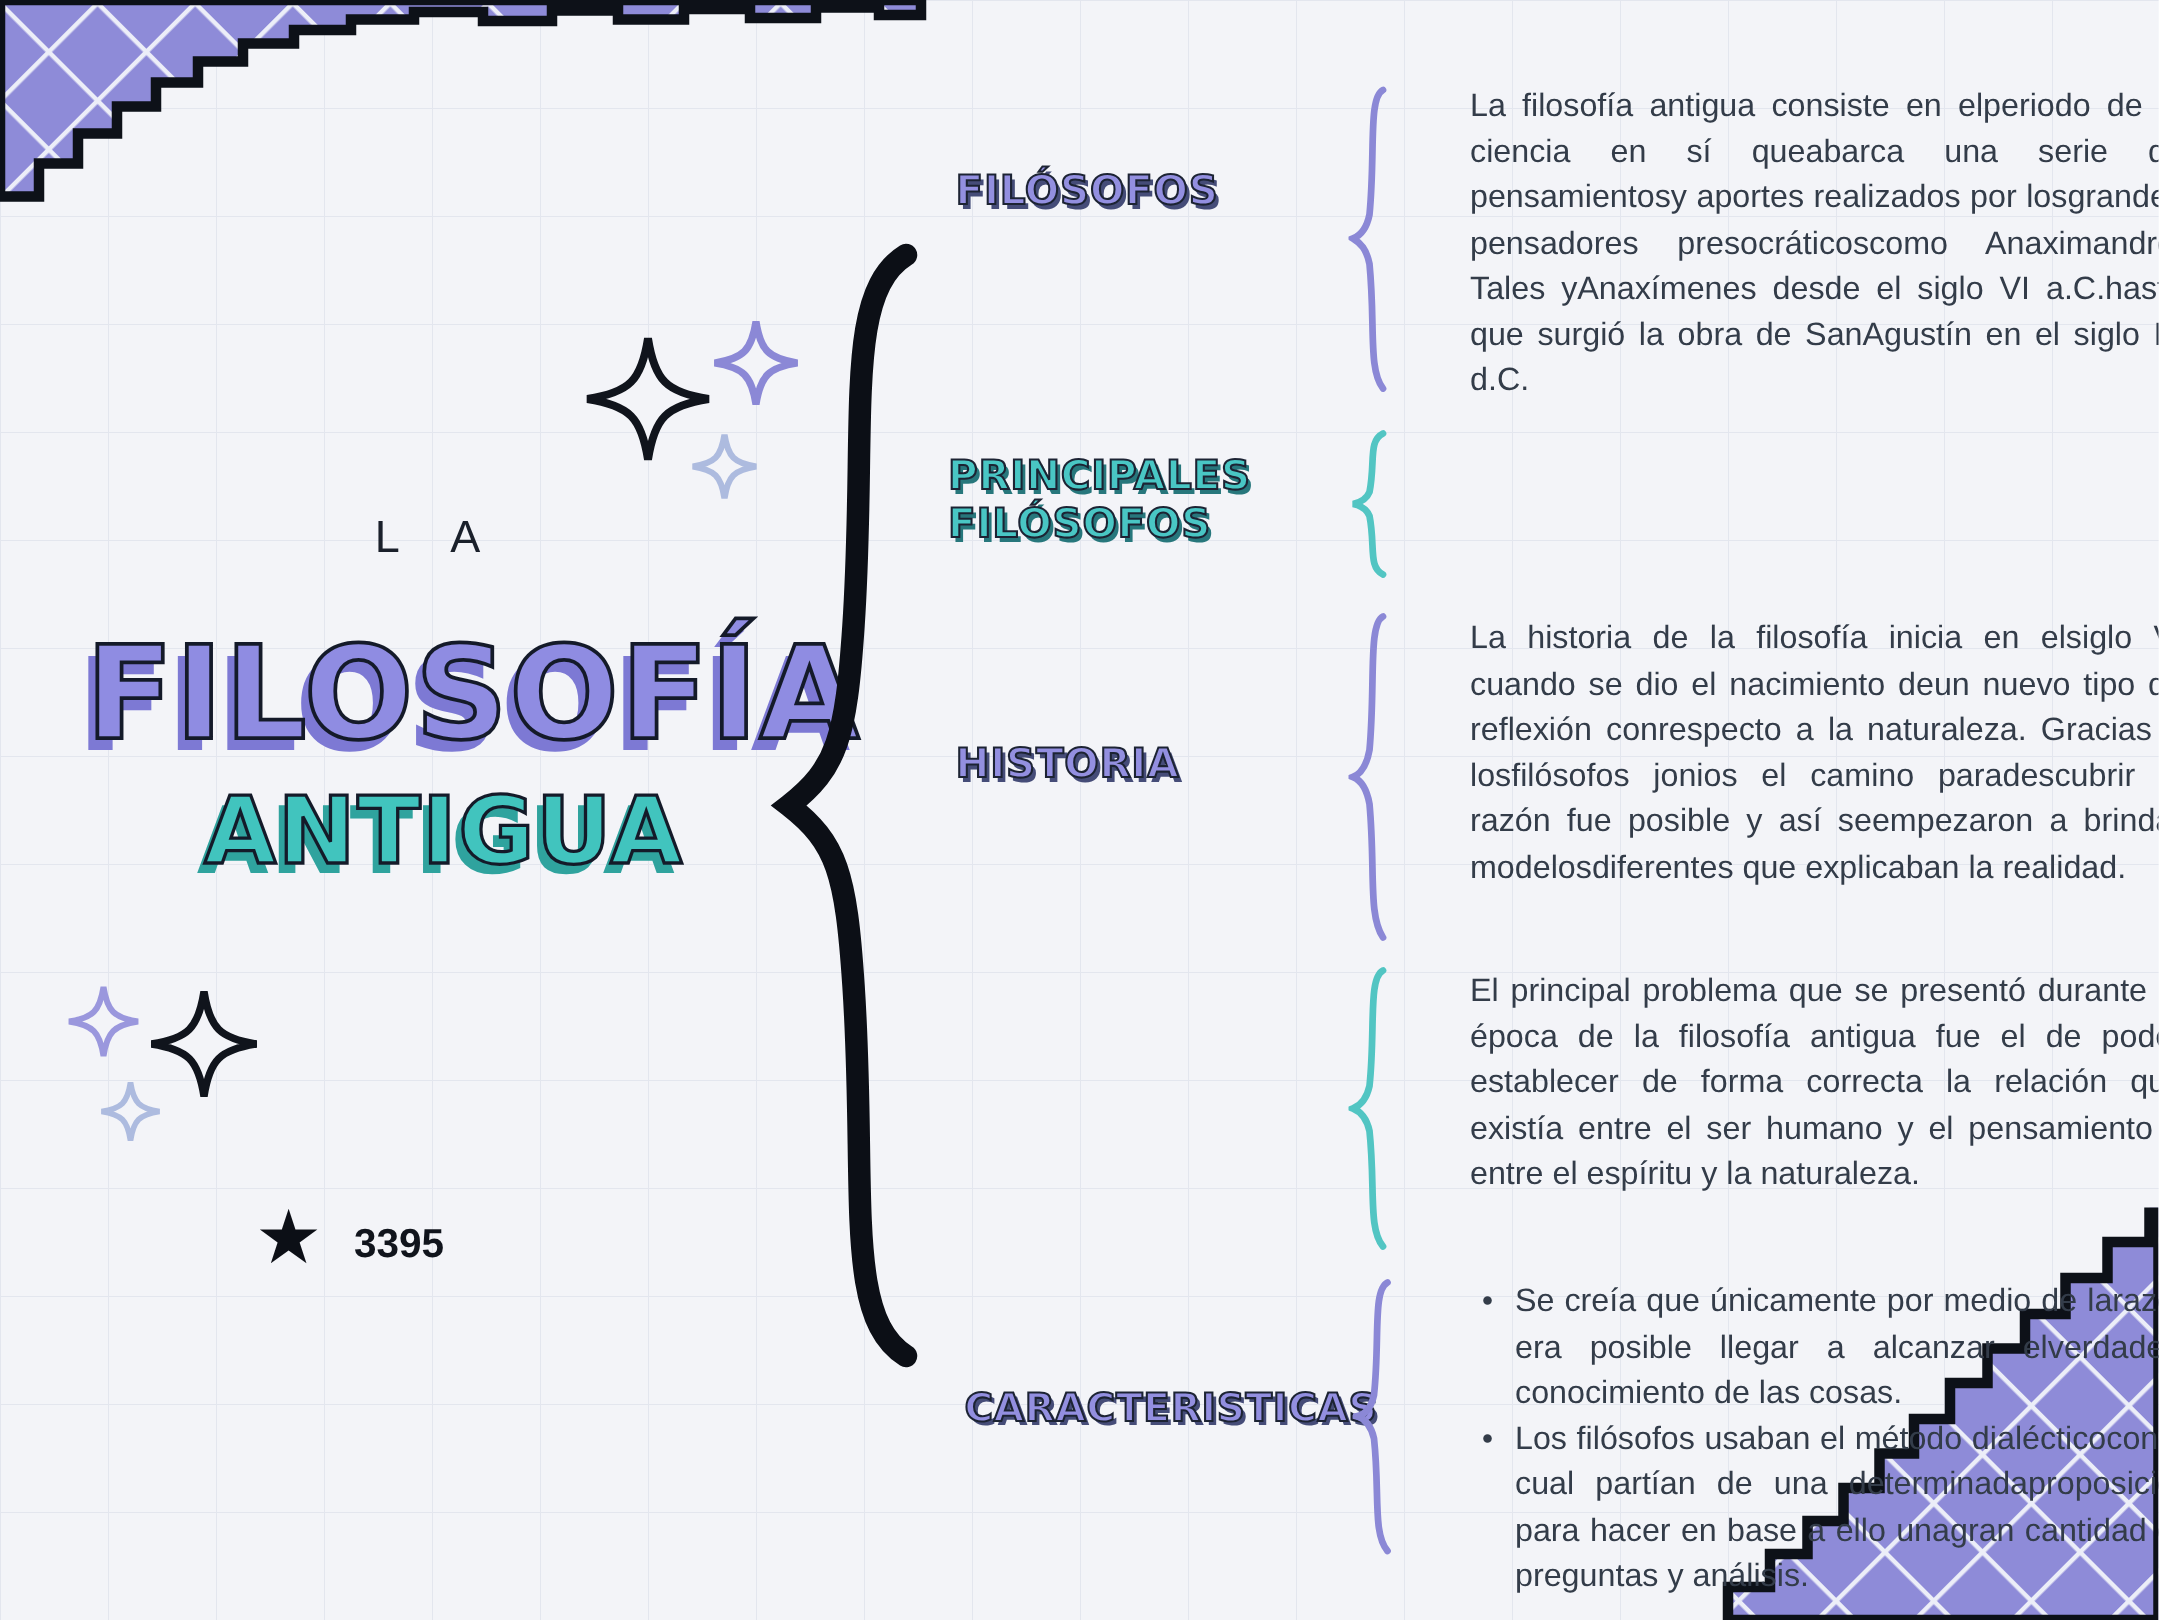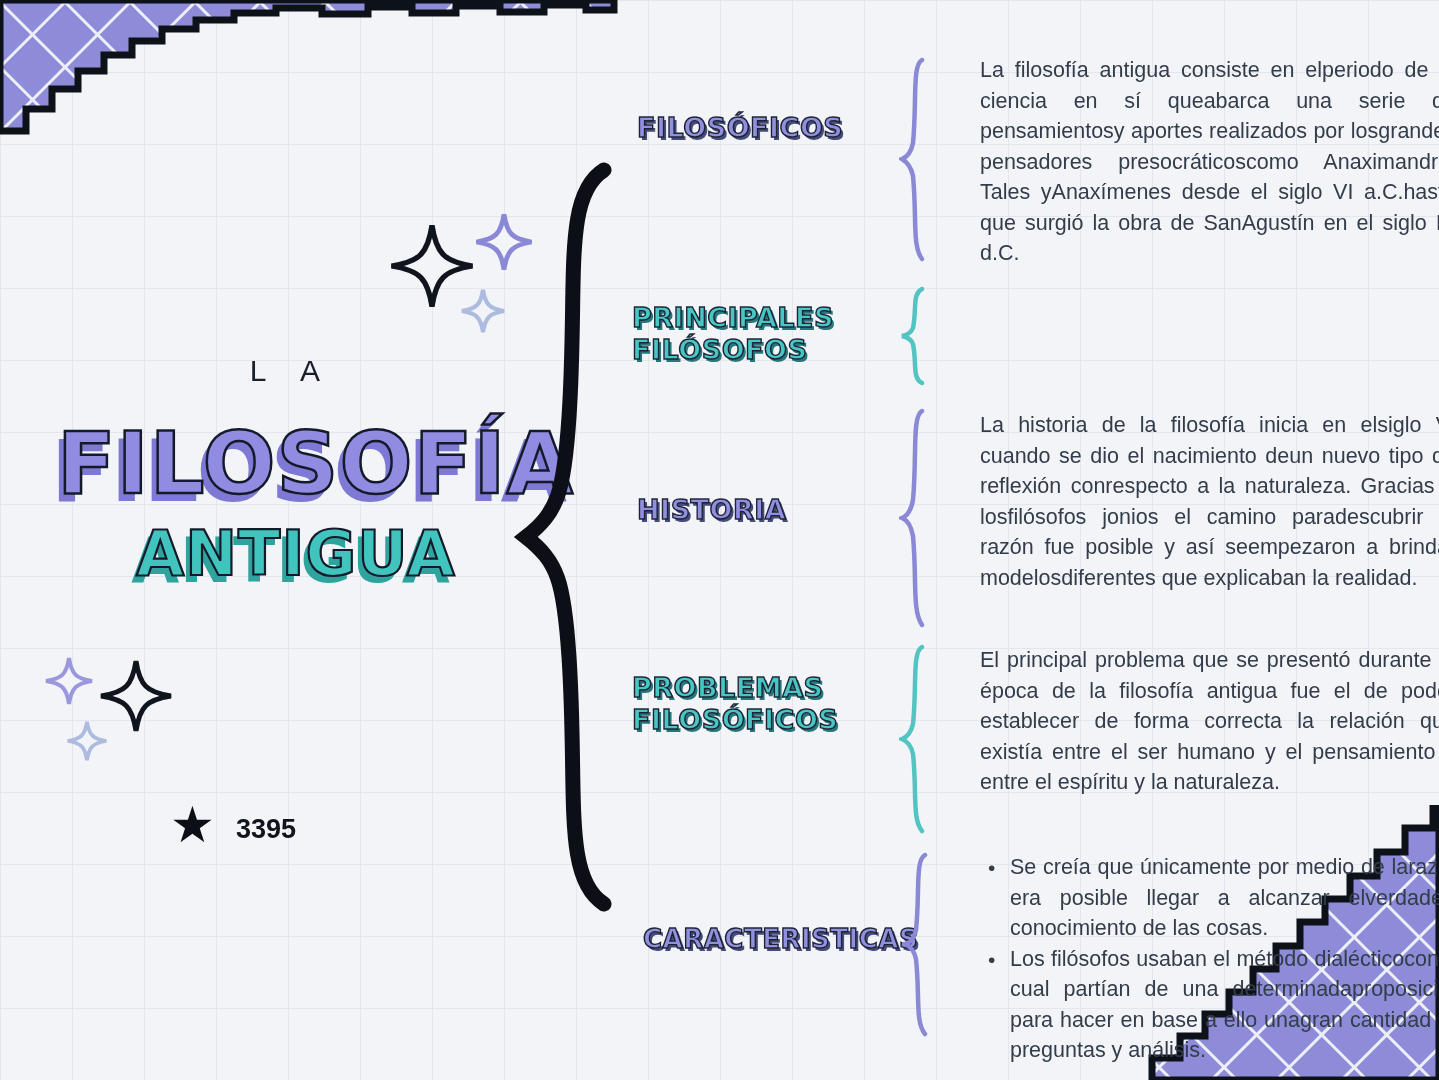--- a/index.html
+++ b/index.html
@@ -16,21 +16,21 @@
     color:#333c49;
   }
   .abs{position:absolute;}
   
   .corner-tl{left:0;top:0;}
   .corner-br{right:0;bottom:0;}
   
   .la-prefix{
     left:232px;top:342px;width:120px;
     text-align:center;font-size:30px;letter-spacing:14px;
-    color:#1a202b;font-weight:500;margin-top:12px;
+    color:#1a202b;font-weight:500;
   }
   .title-big{
     left:45px;top:408px;width:500px;margin:12px;
     text-align:center;font-size:86px;line-height:1;
     font-family:"DejaVu Sans", sans-serif;font-weight:800;
     color:#8f8ce2;
     -webkit-text-stroke:2.5px #141a29;
     text-shadow:-6px 8px 0 #7d79d4;
     letter-spacing:1px;
   }
@@ -124,38 +124,37 @@
 
   <div class="abs author-row">
     <span class="author-star">★</span>
     <span class="author-num">3395</span>
   </div>
 
   <svg class="abs" style="left:512px;top:162px;" width="105" height="750" viewBox="0 0 105 750">
     <path d="M 92 8 C 50 34 66 120 57 255 C 52 330 46 350 14 375 C 46 400 52 420 57 495 C 66 630 50 716 92 742" fill="none" stroke="#0c0f16" stroke-width="15" stroke-linecap="round"></path>
   </svg>
 
-  <div class="sec-label lab-purple" style="left:637px;top:112px;">FILOSÓFICOS</div>
+  <div class="sec-label lab-purple" style="left:637px;top:112px;">FILÓSOFOS</div>
   <svg class="abs" style="left:899px;top:57px;" width="26" height="205" viewBox="0 0 26 205">
     <path d="M 23 3 C 13 8 18 45 14 86 C 12 96 8 100 3 102 C 8 105 12 109 14 119 C 18 160 13 189 23 202" fill="none" stroke="#8b88d6" stroke-width="4.5" stroke-linecap="round"></path>
   </svg>
   <div class="sec-body" style="left:932px;top:55px;">La filosofía antigua consiste en elperiodo de la ciencia en sí queabarca una serie de pensamientosy aportes realizados por losgrandes pensadores presocráticoscomo Anaximandro, Tales yAnaxímenes desde el siglo VI a.C.hasta que surgió la obra de SanAgustín en el siglo IV d.C.</div>
 
   <div class="sec-label lab-teal" style="left:632px;top:302px;width:235px;">PRINCIPALES FILÓSOFOS</div>
   <svg class="abs" style="left:899px;top:286px;" width="26" height="100" viewBox="0 0 26 100">
     <path d="M 23 3 C 13 8 18 22 14 42 C 12 47 8 49 3 50 C 8 51 12 53 14 58 C 18 78 13 92 23 97" fill="none" stroke="#52c5c3" stroke-width="4.5" stroke-linecap="round"></path>
   </svg>
 
   <div class="sec-label lab-purple" style="left:637px;top:494px;">HISTORIA</div>
   <svg class="abs" style="left:899px;top:408px;" width="26" height="220" viewBox="0 0 26 220">
     <path d="M 23 3 C 13 8 18 48 14 92 C 12 103 8 108 3 110 C 8 112 12 117 14 128 C 18 172 13 202 23 217" fill="none" stroke="#8b88d6" stroke-width="4.5" stroke-linecap="round"></path>
   </svg>
   <div class="sec-body" style="left:932px;top:410px;">La historia de la filosofía inicia en elsiglo VI cuando se dio el nacimiento deun nuevo tipo de reflexión conrespecto a la naturaleza. Gracias a losfilósofos jonios el camino paradescubrir la razón fue posible y así seempezaron a brindar modelosdiferentes que explicaban la realidad.</div>
 
-  <div class="sec-label lab-teal" style="left:632px;top:672px;width:235px;">PROBLEMAS FILOSÓFICOS</div>
   <svg class="abs" style="left:899px;top:644px;" width="26" height="190" viewBox="0 0 26 190">
     <path d="M 23 3 C 13 8 18 42 14 80 C 12 89 8 93 3 95 C 8 97 12 101 14 110 C 18 148 13 175 23 187" fill="none" stroke="#52c5c3" stroke-width="4.5" stroke-linecap="round"></path>
   </svg>
   <div class="sec-body" style="left:932px;top:645px;">El principal problema que se presentó durante la época de la filosofía antigua fue el de poder establecer de forma correcta la relación que existía entre el ser humano y el pensamiento y entre el espíritu y la naturaleza.</div>
 
   <div class="sec-label lab-purple" style="left:643px;top:924px;white-space:nowrap;font-size:26px;">CARACTERISTICAS</div>
   <svg class="abs" style="left:902px;top:852px;" width="26" height="185" viewBox="0 0 26 185">
     <path d="M 23 3 C 13 8 18 41 14 78 C 12 87 8 91 3 92 C 8 94 12 98 14 107 C 18 144 13 170 23 182" fill="none" stroke="#8b88d6" stroke-width="4.5" stroke-linecap="round"></path>
   </svg>
   <div class="sec-body bullets" style="left:940px;top:852px;width:474px;">

